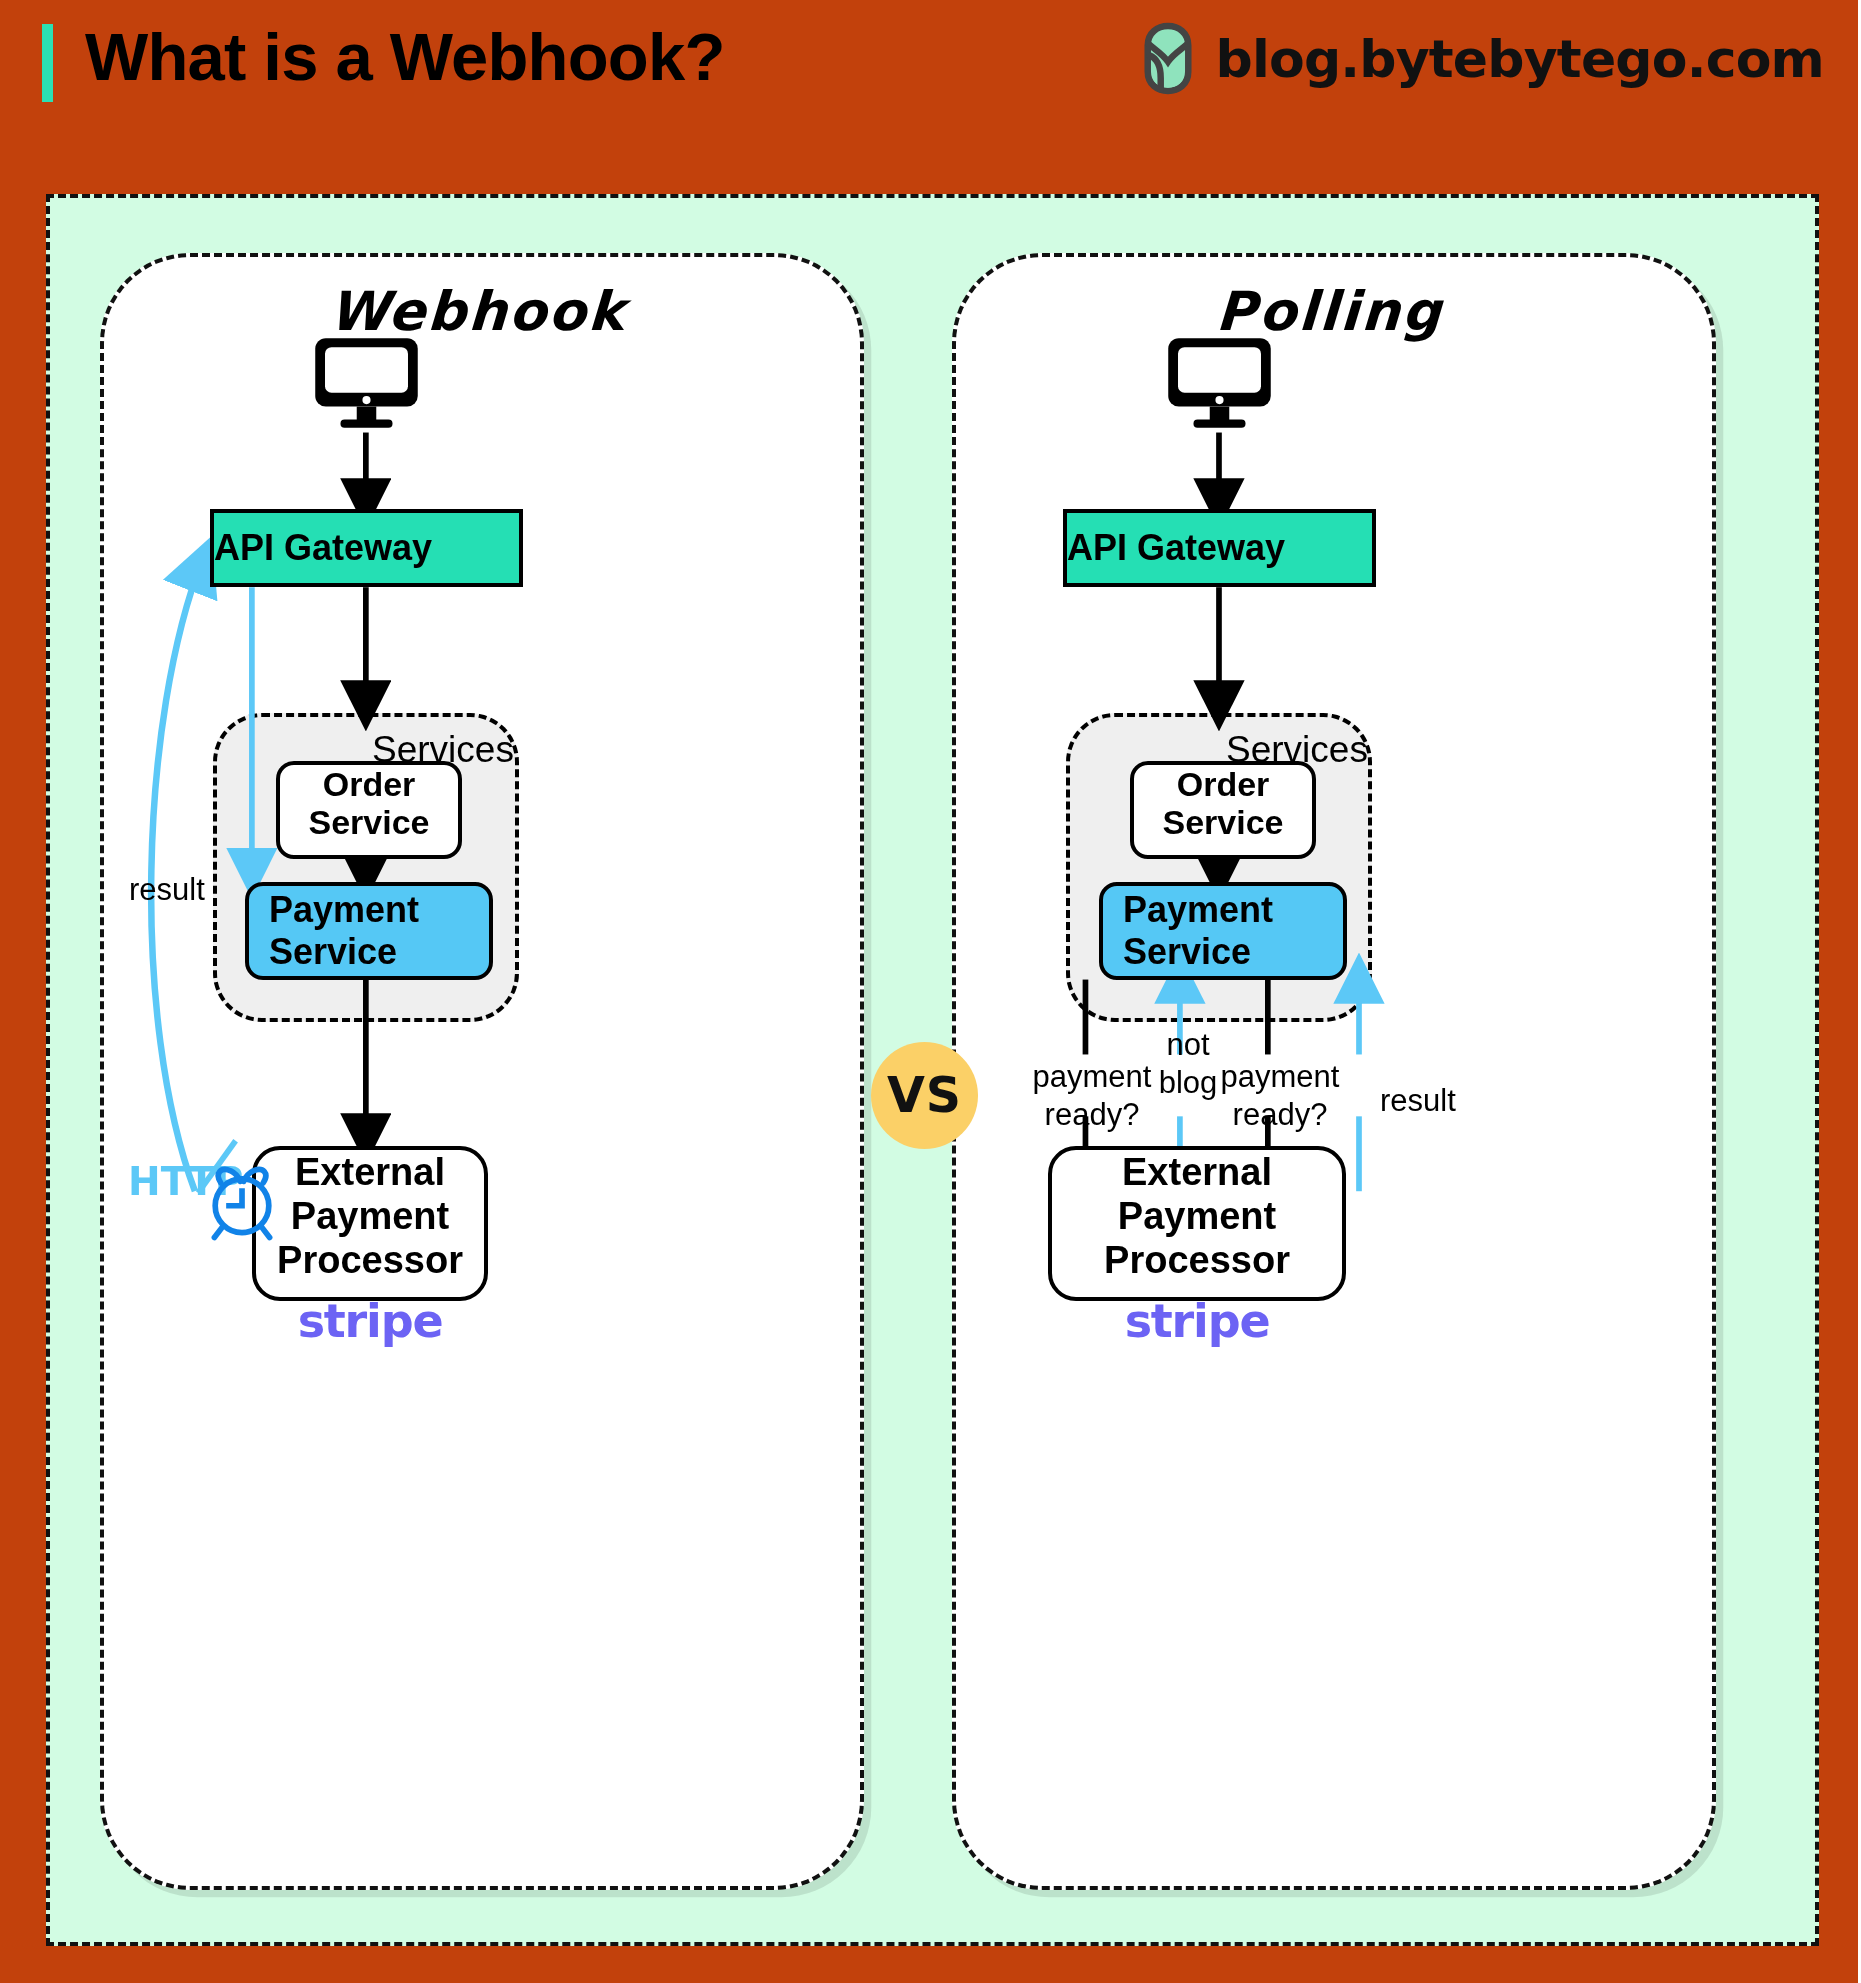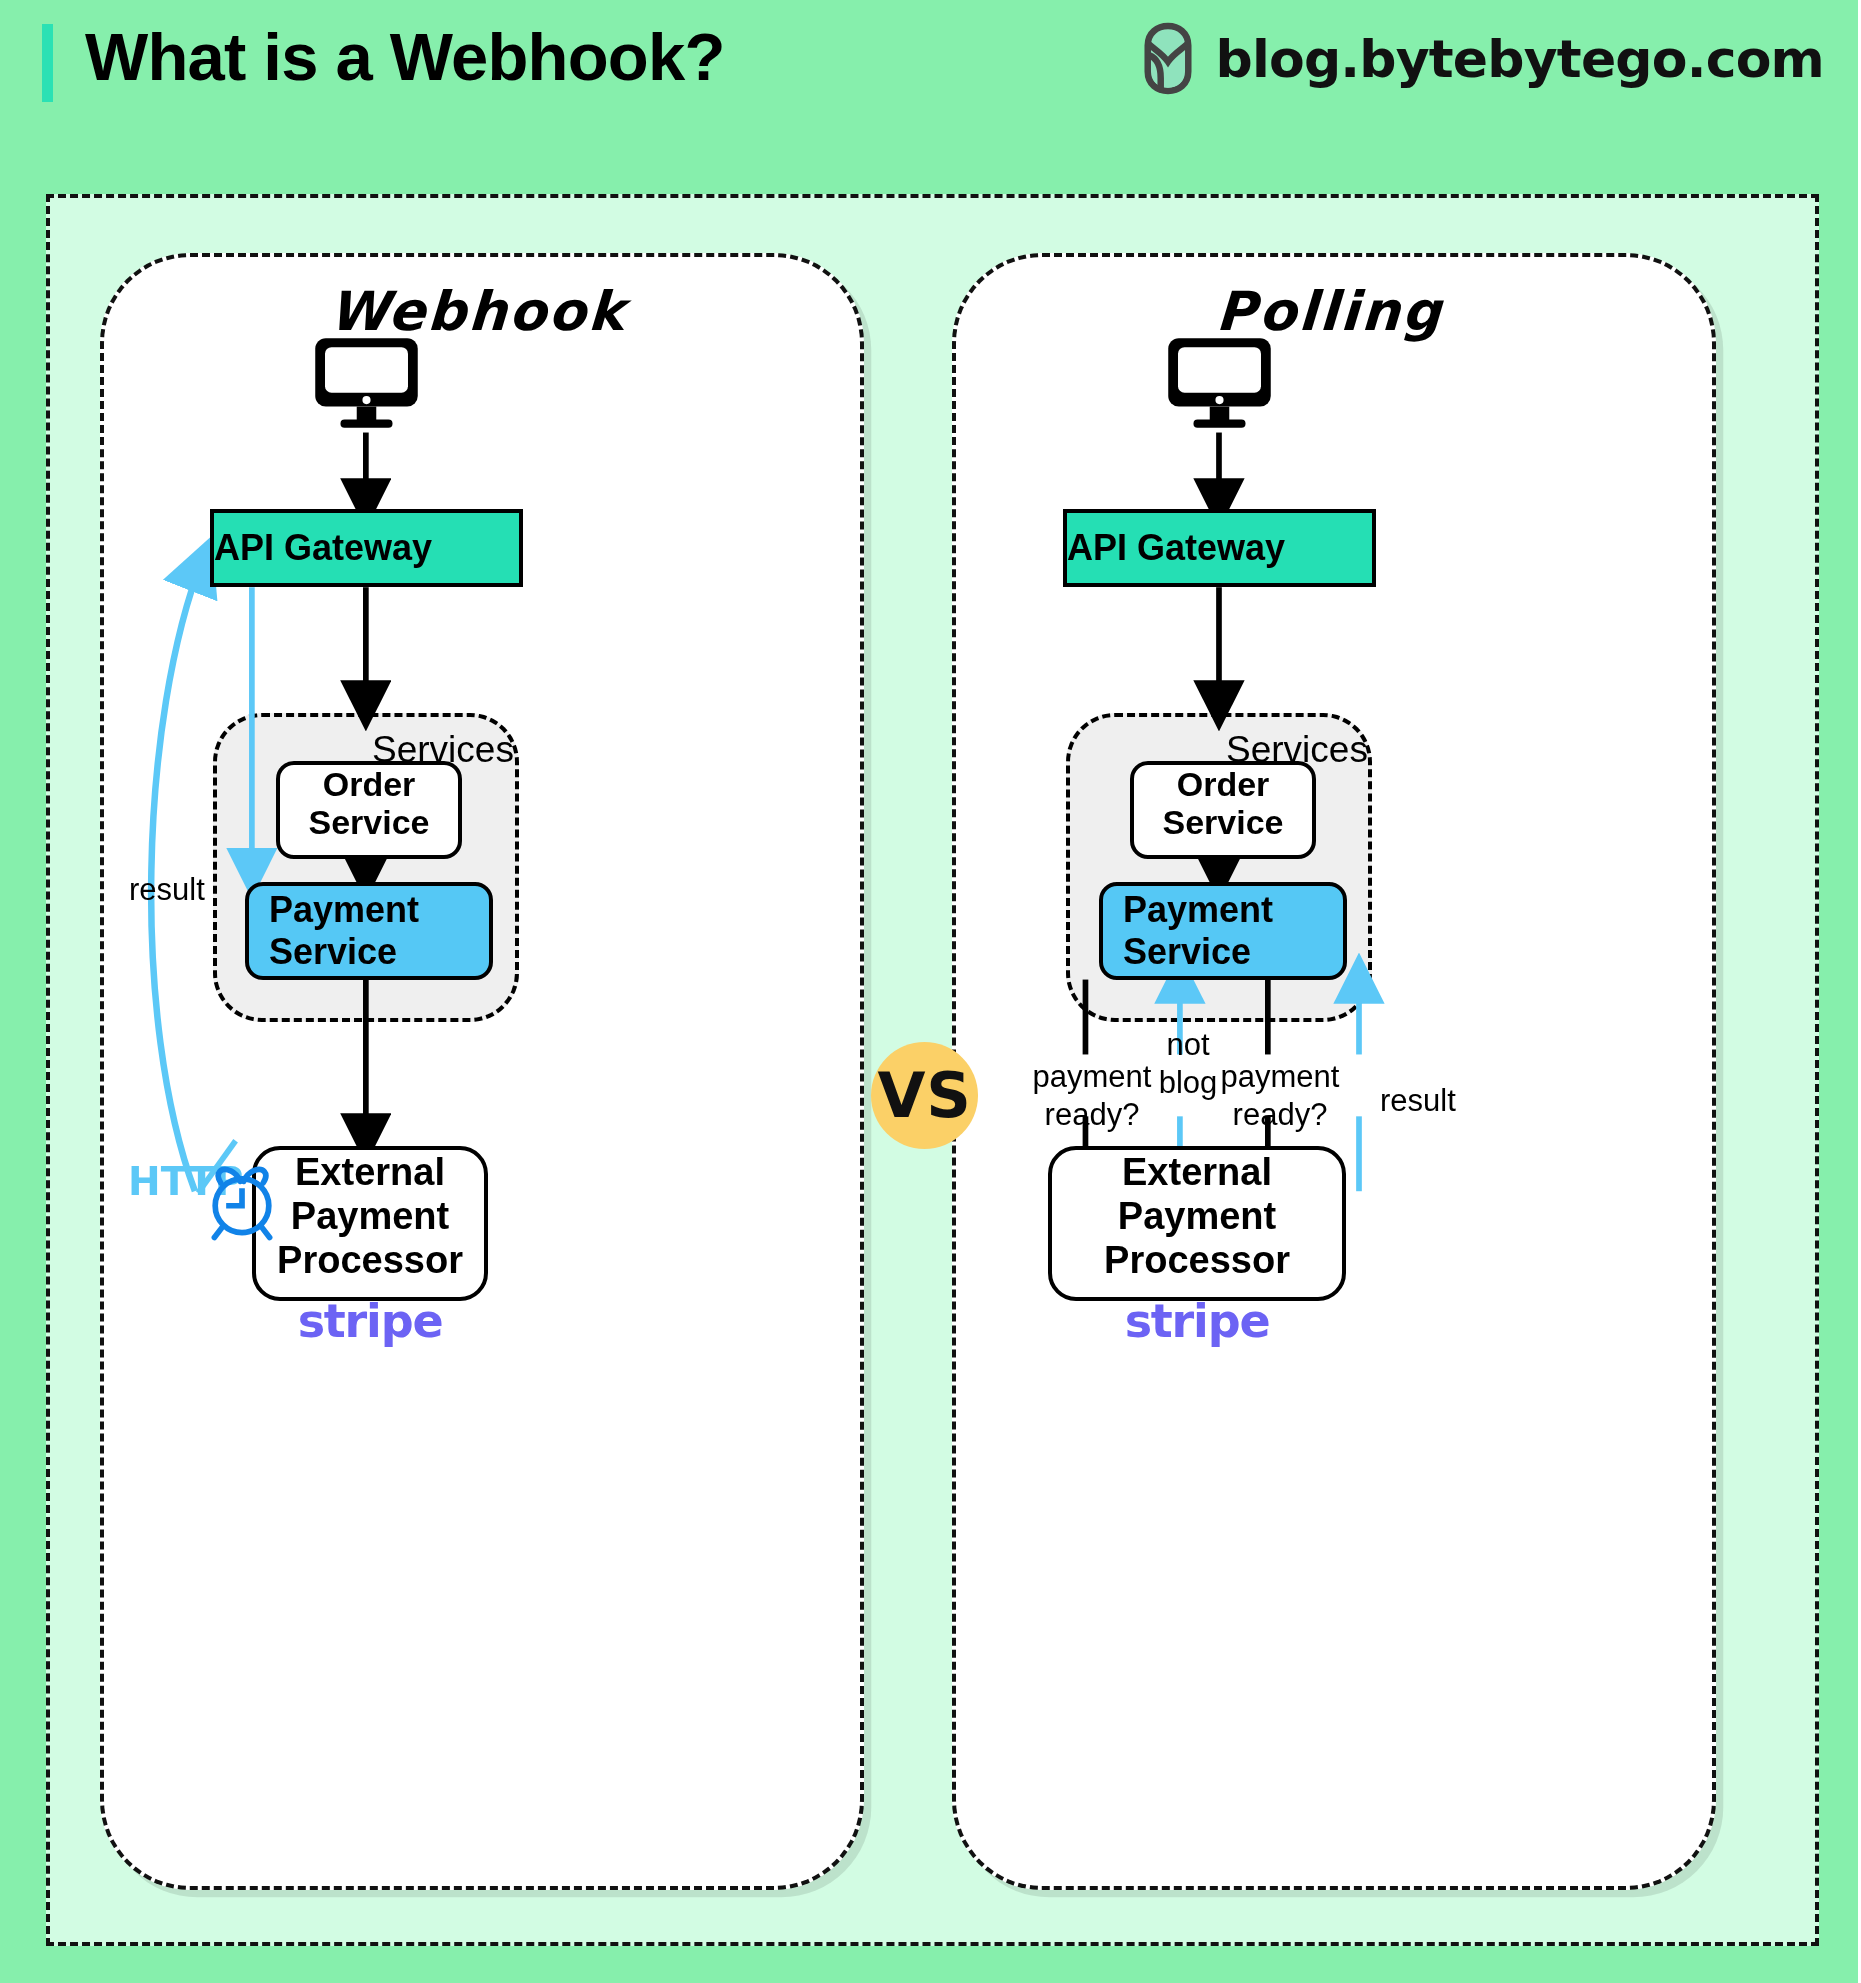--- a/index.html
+++ b/index.html
@@ -2,21 +2,21 @@
 <html style="font-size:13px"><head>
 <meta charset="utf-8">
 <style>
   * { box-sizing: border-box; margin: 0; padding: 0; }
   html, body {
     width: 1861px; height: 1983px;
     background: #ffffff;
     font-family: "Liberation Sans", sans-serif;
     overflow: hidden;
   }
-  #page { position: relative; width: 1858px; height: 1983px; background: #86efac; }
+  #page { position: relative; width: 1858px; height: 1983px; background: #c2410c; }
 
   
   #header { position: absolute; left: 0; top: 0; width: 1861px; height: 122px; }
   #accent-bar {
     position: absolute; left: 42px; top: 24.4px;
     width: 11.4px; height: 78px; background: #2BE1B4;
   }
   #page-title {
     position: absolute; left: 85px; top: 18px;
     font-size: 67px; font-weight: bold; color: #000;
@@ -60,21 +60,21 @@
 
   
   #vs-badge {
     position: absolute; left: 821px; top: 844px;
     width: 107px; height: 107px; border-radius: 50%;
     background: #FBD067;
     display: flex; align-items: center; justify-content: center;
     z-index: 40;
   }
   #vs-label {
-    font-size: 62px; font-weight: bold; color: #111;
+    font-size: 49px; font-weight: bold; color: #111;
     font-family: "DejaVu Sans", sans-serif; letter-spacing: 0.8px;
   }
 
   
   .node { position: absolute; display: flex; align-items: center; justify-content: flex-start; z-index: 20; }
   .gateway {
     background: #25DFB4; border: 4.1px solid #000;
     font-size: 36px; font-weight: bold; color: #000;
   }
   .services-box {

